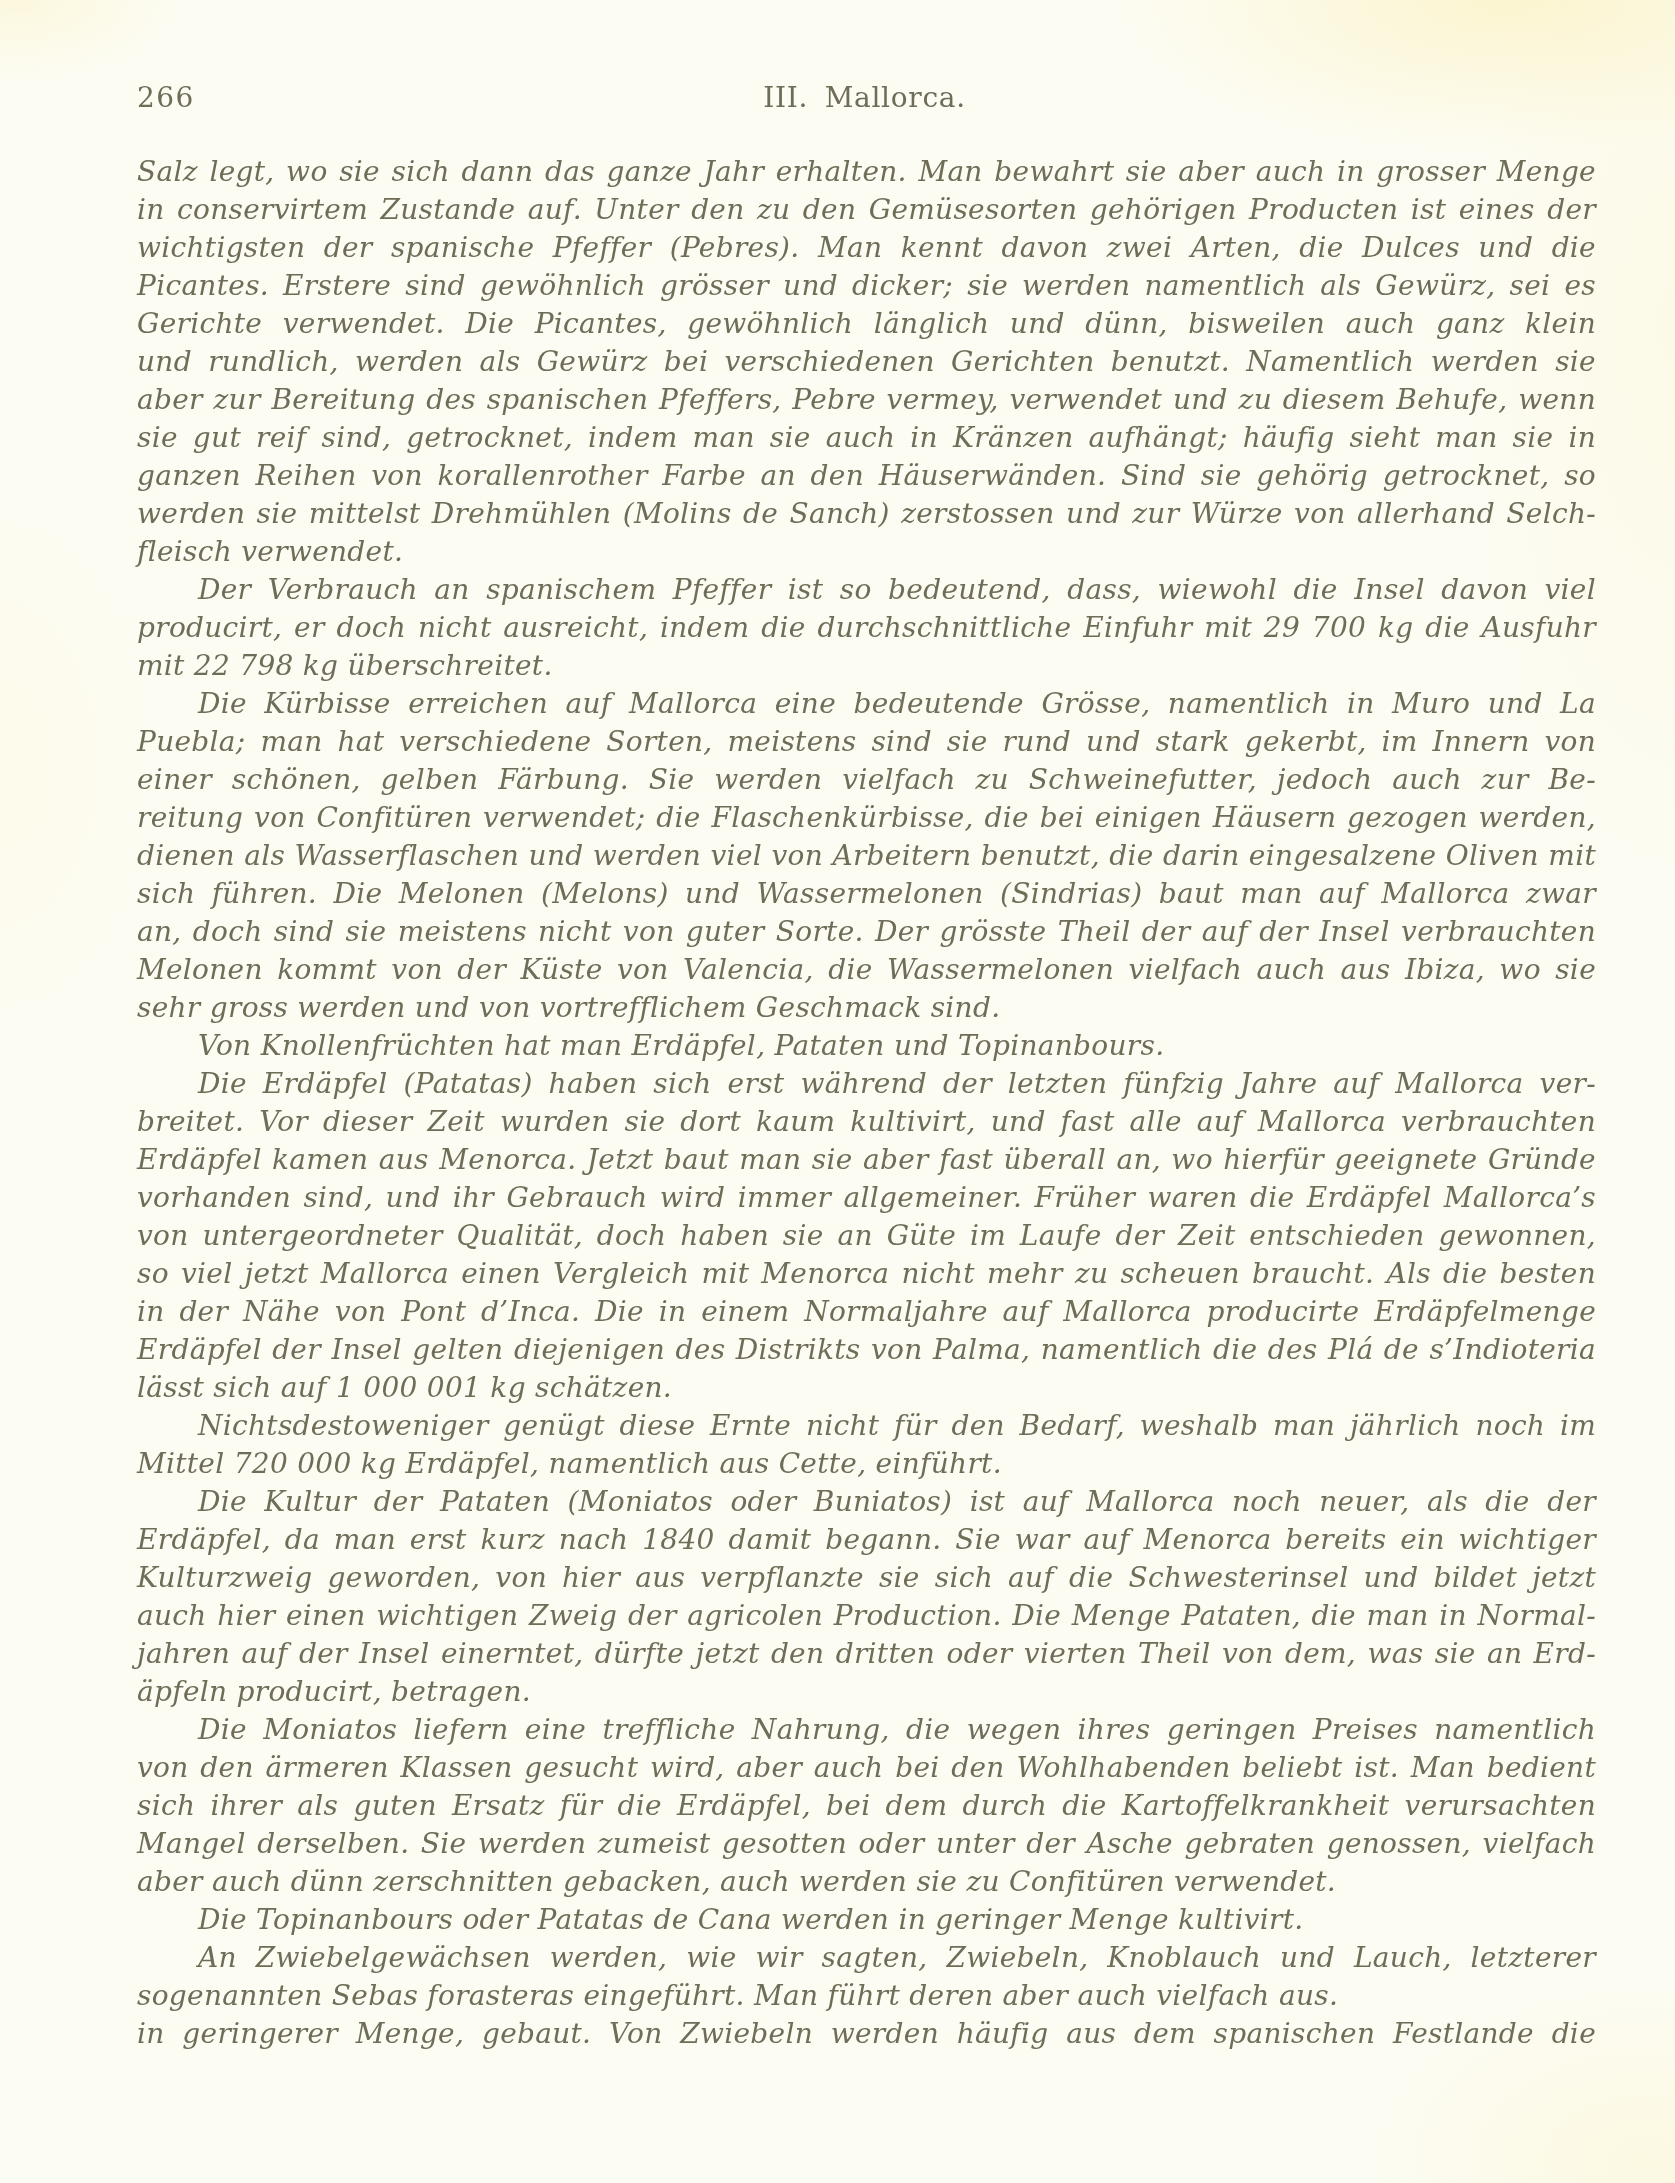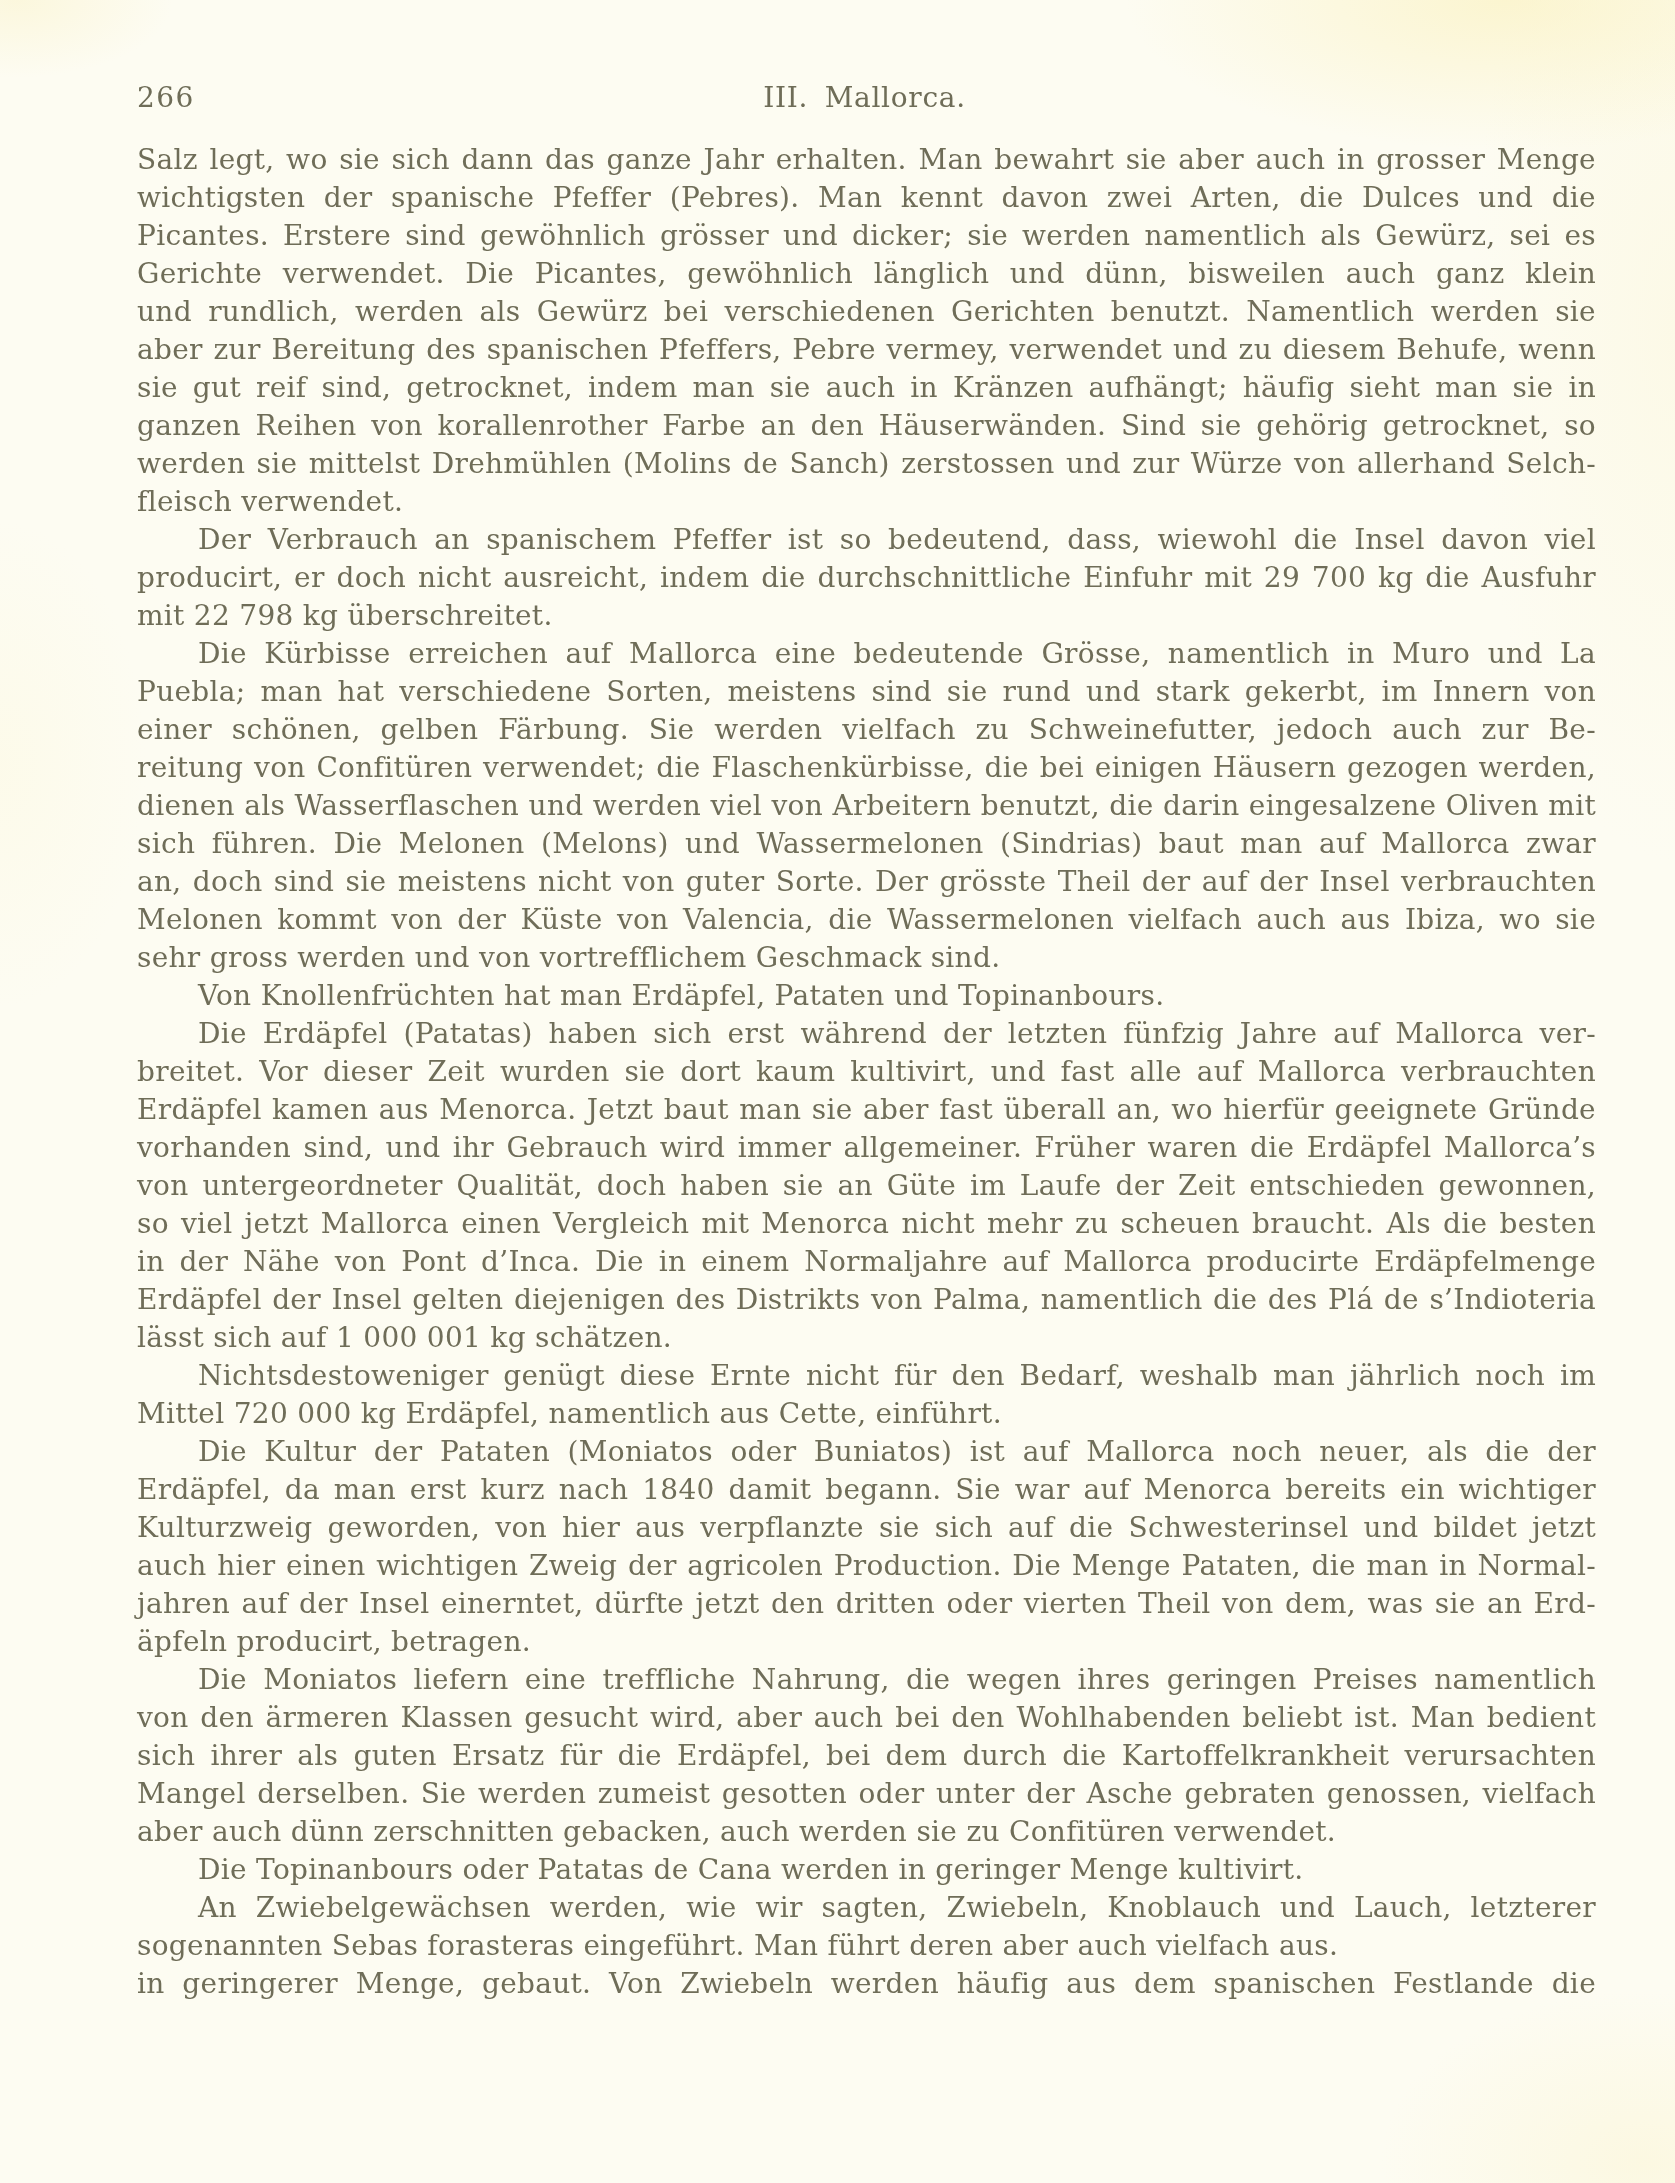--- a/index.html
+++ b/index.html
@@ -19,21 +19,21 @@
   }
   .header { position:absolute; left:137px; right:83px; top:81px; height:38px; }
   .pagenum {
     position:absolute; left:0; top:0;
     font-size:28px; line-height:33px; letter-spacing:1.4px;
   }
   .running {
     position:absolute; left:0; right:0; top:0; text-align:center;
     font-size:28px; line-height:33px; word-spacing:7px; letter-spacing:0.7px;
   }
-  .bodytext { position:absolute; left:137px; top:141px; width:1459px; }
+  .bodytext { position:absolute; left:137px; top:153px; width:1459px;font-style:italic; }
   .line {
     font-size:28px;
     line-height:38px;
     height:38px;
     letter-spacing:0.3px;
     text-align:justify;
     text-align-last:justify;
     text-justify:inter-word;
     white-space:nowrap;
   }
@@ -47,20 +47,21 @@
 
   <div class="header">
     <div class="pagenum">266</div>
     <div class="running">III. Mallorca.</div>
   </div>
 
   <div class="bodytext">
 
     <div>
       <div class="line">Salz legt, wo sie sich dann das ganze Jahr erhalten. Man bewahrt sie aber auch in grosser Menge</div>
+      <div class="line">in conservirtem Zustande auf. Unter den zu den Gemüsesorten gehörigen Producten ist eines der</div>
       <div class="line">wichtigsten der spanische Pfeffer (Pebres). Man kennt davon zwei Arten, die Dulces und die</div>
       <div class="line">Picantes. Erstere sind gewöhnlich grösser und dicker; sie werden namentlich als Gewürz, sei es</div>
       <div class="line">Gerichte verwendet. Die Picantes, gewöhnlich länglich und dünn, bisweilen auch ganz klein</div>
       <div class="line">und rundlich, werden als Gewürz bei verschiedenen Gerichten benutzt. Namentlich werden sie</div>
       <div class="line">aber zur Bereitung des spanischen Pfeffers, Pebre vermey, verwendet und zu diesem Behufe, wenn</div>
       <div class="line">sie gut reif sind, getrocknet, indem man sie auch in Kränzen aufhängt; häufig sieht man sie in</div>
       <div class="line">ganzen Reihen von korallenrother Farbe an den Häuserwänden. Sind sie gehörig getrocknet, so</div>
       <div class="line">werden sie mittelst Drehmühlen (Molins de Sanch) zerstossen und zur Würze von allerhand Selch-</div>
       <div class="line last">fleisch verwendet.</div>
     </div>

